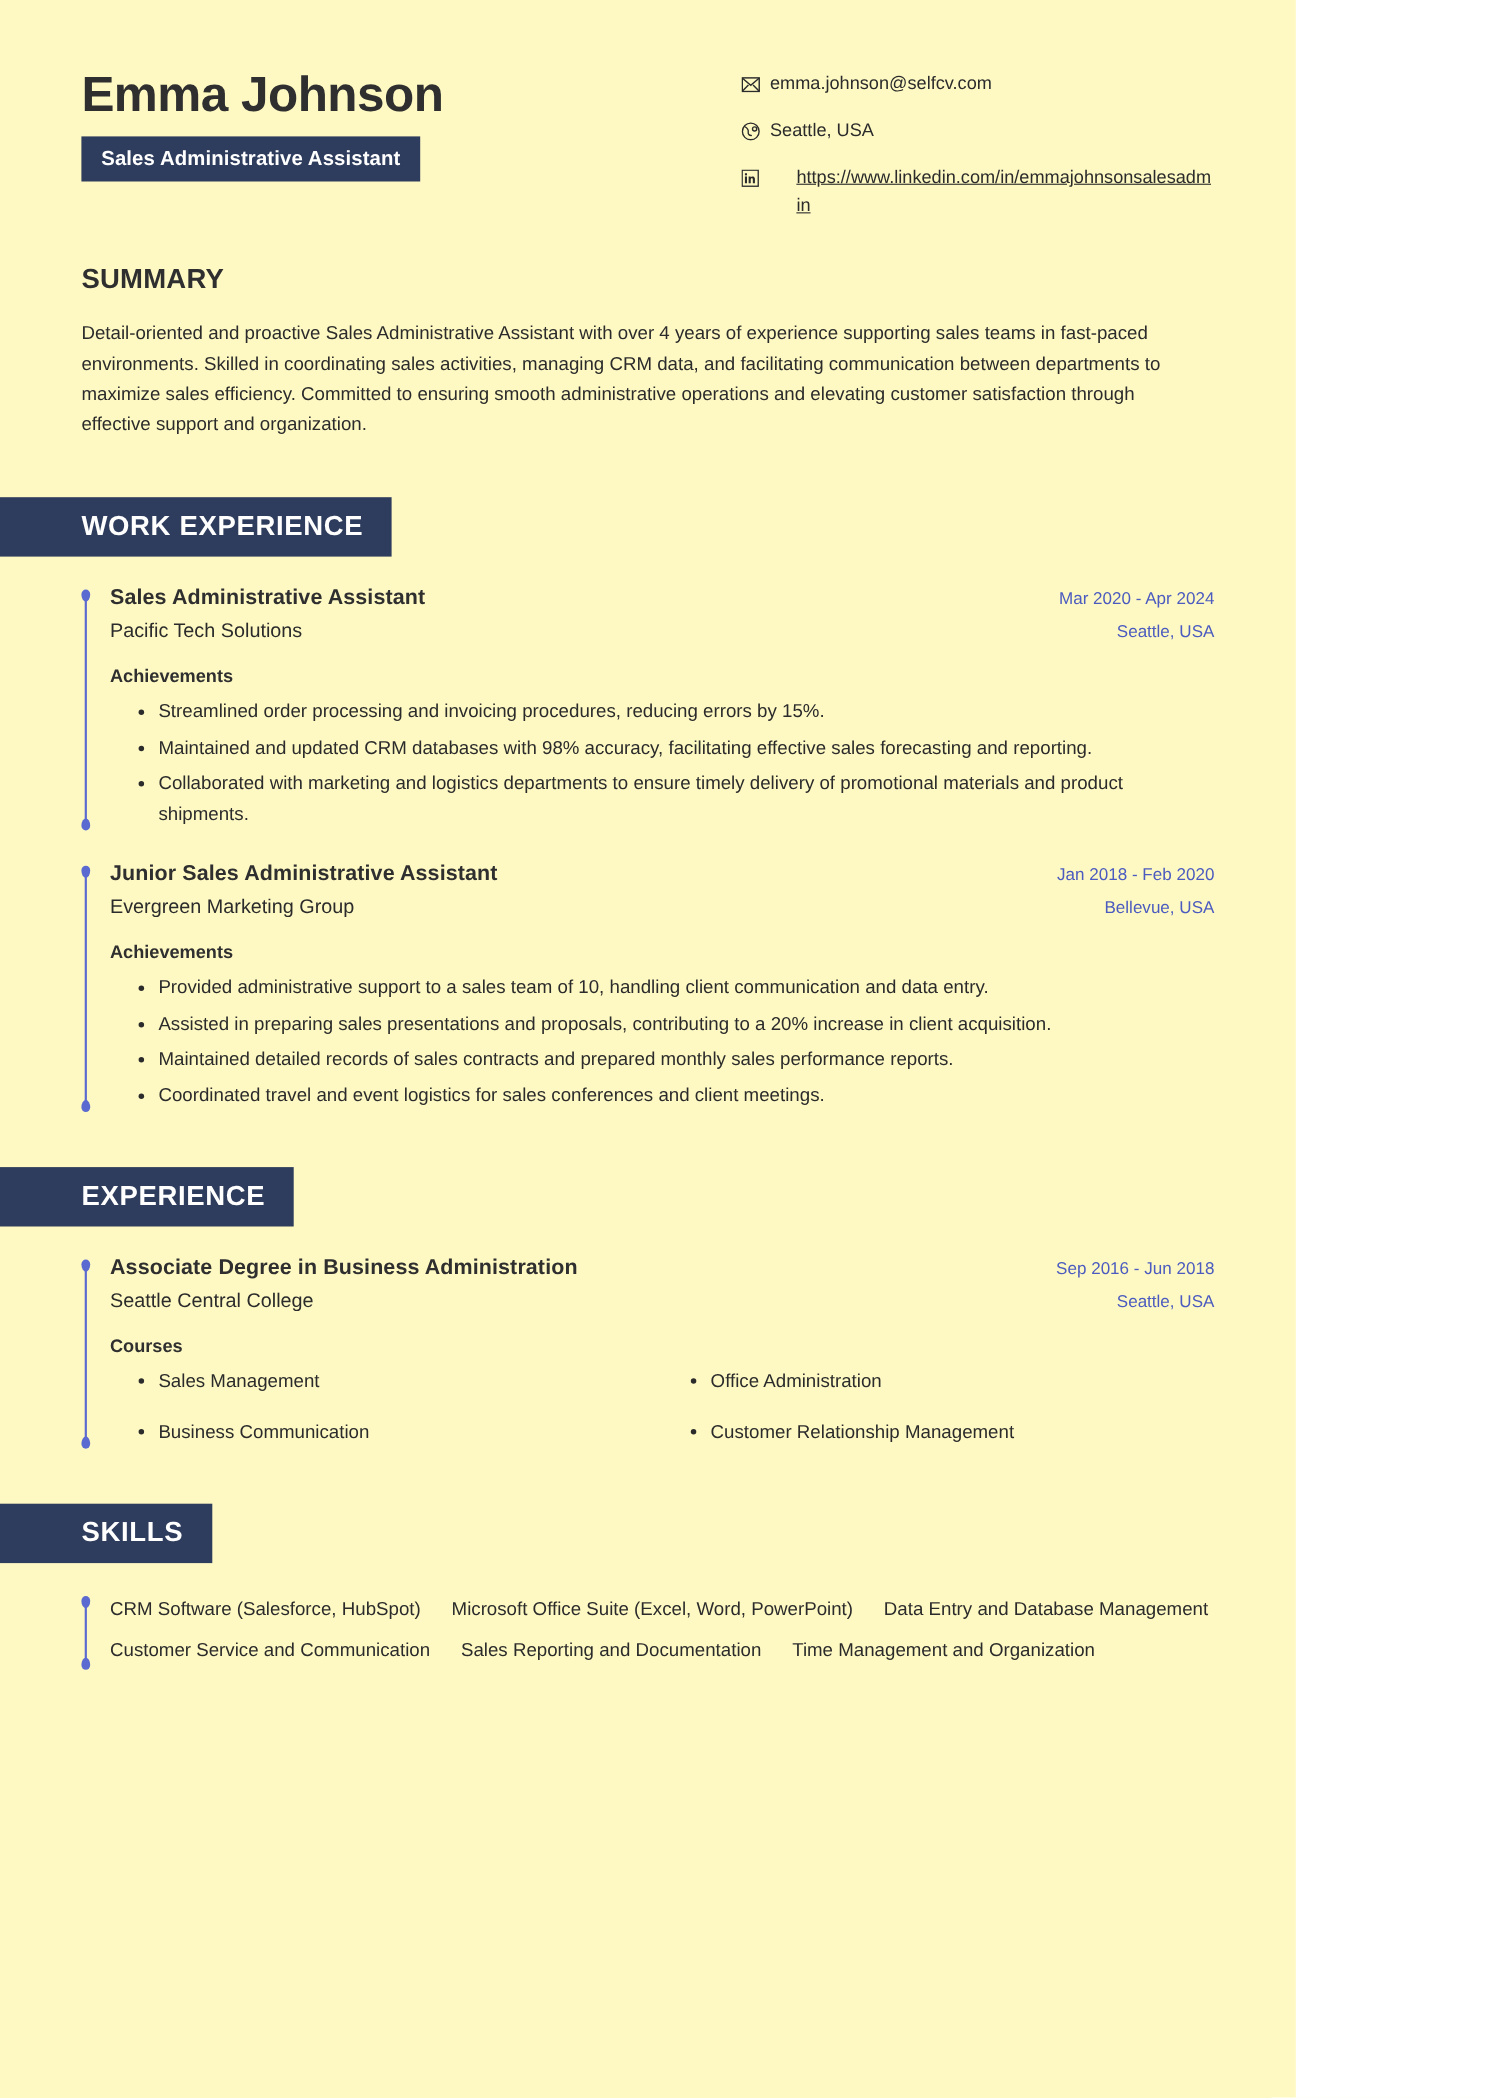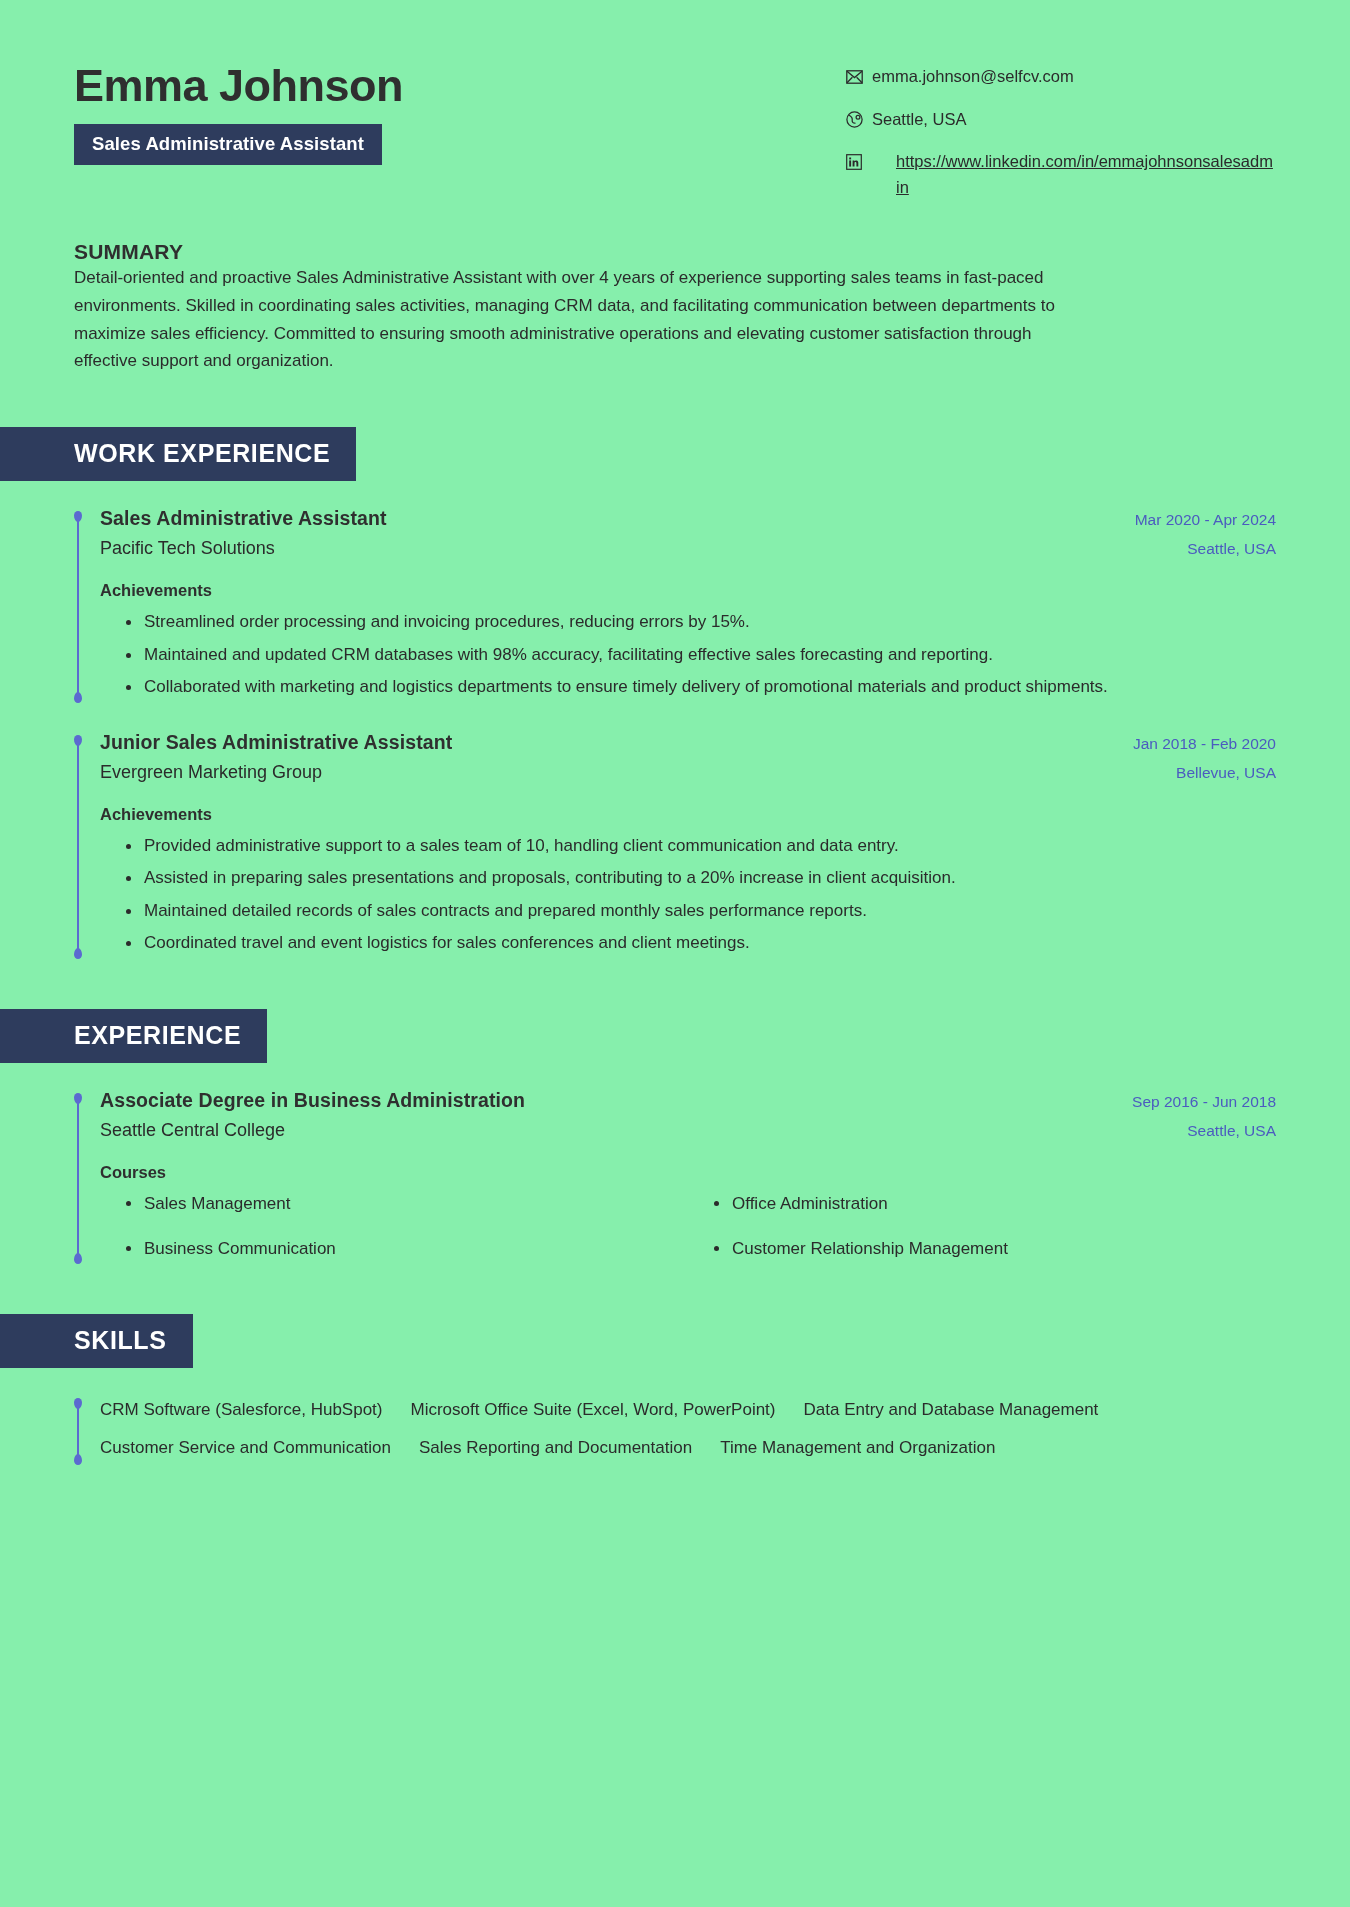--- a/index.html
+++ b/index.html
@@ -11,23 +11,23 @@
 
   body {
     font-family: "Liberation Sans", sans-serif;
     color: #2b2b2b;
     width: 1350px;
     min-height: 1907px;
     position: relative;
   }
 
   .page {
-    width: 1350px;
+    width: 1178px;
     min-height: 1907px;
-    background: #86efac;
+    background: #fef9c3;
     padding: 58px 74px 56px 74px;
     position: relative;
   }
 
   
   .header {
     display: flex;
     align-items: flex-start;
     justify-content: space-between;
     margin-bottom: 40px;
@@ -86,24 +86,25 @@
   .c-text { flex: 1 1 auto; }
 
   .c-link {
     text-decoration: underline;
     color: #2b2b2b;
     word-break: break-all;
   }
 
   
   .plain-heading {
-    font-size: 21px;
+    font-size: 25px;
     font-weight: bold;
     letter-spacing: 0.2px;
     color: #2f2f2f;
+    margin-bottom: 20px;
   }
 
   .summary-text {
     font-size: 17px;
     line-height: 1.63;
     color: #2b2b2b;
     max-width: 1000px;
   }
 
   .section-gap { height: 52px; }

